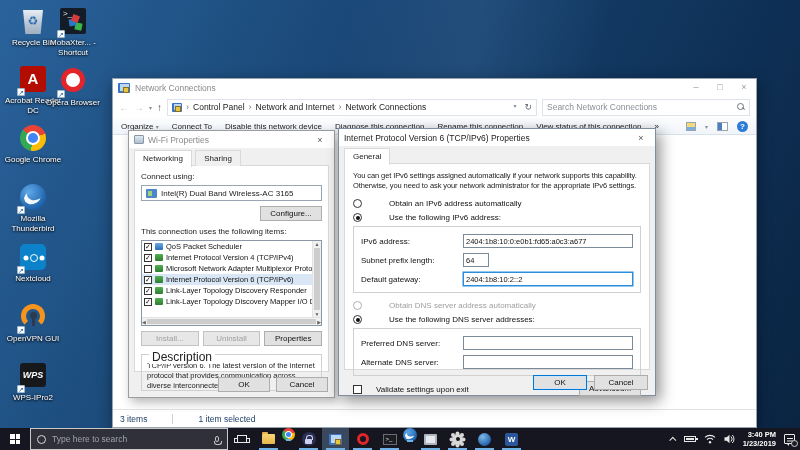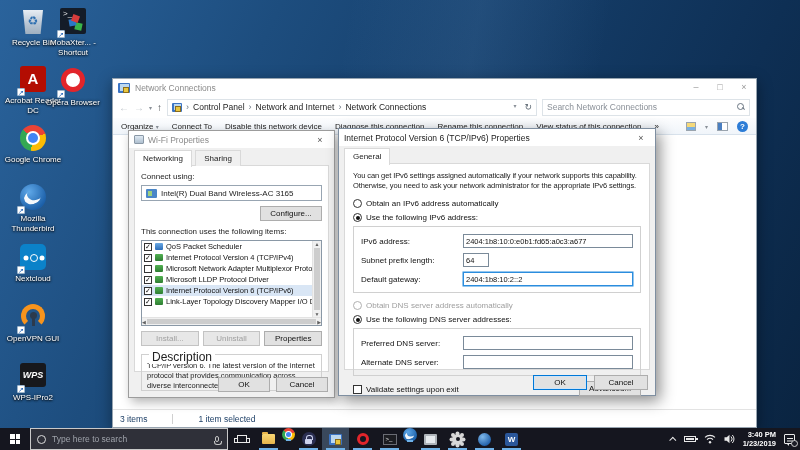--- a/index.html
+++ b/index.html
@@ -117,30 +117,30 @@
 .descbox { margin-top:8px; padding:6px 5px 3px; height:37px; }
 .descbox p { font-size:7.5px; line-height:1.3; color:#222; }
 .w-okrow { position:absolute; right:6px; bottom:5px; display:flex; gap:6px; }
 .w-okrow .btn { width:52px; }
 
 
 .ipv6 { position:absolute; left:338px; top:128px; width:318px; height:268px; background:#f0f0f0; border:1px solid #7e8ea0; box-shadow:4px 5px 14px rgba(0,0,0,.45); z-index:4; font-size:8px; }
 .ipv6 .dlg-title .t { color:#1a1a1a; font-size:8.5px; }
 .ipv6 .tabpage { top:34px; bottom:25px; padding:7px 8px; }
 .intro { font-size:7.5px; color:#222; line-height:1.35; letter-spacing:-0.1px; }
-.radiorow { display:flex; align-items:center; margin-top:8px; color:#111; }
+.radiorow { display:flex; align-items:center; margin-top:8px; color:#111;gap:23px; }
 .radiorow.gray { color:#9e9e9e; }
 .fieldgrp { margin-top:4px; padding:7px 7px 5px; }
 .frow { display:flex; align-items:center; margin-bottom:5px; color:#111; }
 .frow .flbl { width:102px; flex:none; }
 .frow .field { flex:1; }
 .frow .field.short { flex:none; width:26px; }
 .v-okrow { position:absolute; right:7px; bottom:5px; display:flex; gap:7px; }
 .v-okrow .btn { width:54px; }
-.validrow { position:relative; margin-top:9px; display:flex; align-items:center; color:#111; }
+.validrow { position:relative; margin-top:9px; display:flex; align-items:center; color:#111;gap:10px; }
 .adv { position:absolute; right:0; top:-4px; width:62px; }
 
 
 .taskbar { position:absolute; left:0; right:0; bottom:0; height:22px; background:#15161f; display:flex; align-items:stretch; z-index:10; }
 .start { width:30px; display:flex; align-items:center; justify-content:center; }
 .winlogo { width:10px; height:10px; display:grid; grid-template-columns:1fr 1fr; gap:1px; }
 .winlogo i { background:#fff; }
 .tsearch { width:198px; background:#2f3039; border:1px solid #c9c9c9; display:flex; align-items:center; gap:6px; padding:0 6px; }
 .cortana { width:9px; height:9px; border:1.5px solid #dcdcdc; border-radius:50%; flex:none; }
 .tsearch input { flex:1; background:transparent; border:none; outline:none; color:#c4c4c4; font-size:8.5px; }
@@ -340,29 +340,29 @@
         <div class="prow">
             <span class="chk on"></span>
             <span class="picon"></span>
             <span>Internet Protocol Version 4 (TCP/IPv4)</span>
           </div>
         <div class="prow">
             <span class="chk"></span>
             <span class="picon"></span>
             <span>Microsoft Network Adapter Multiplexor Protocol</span>
           </div>
-        <div class="prow">
-            <span class="chk on"></span>
-            <span class="picon"></span>
-            <span>Microsoft LLDP Protocol Driver</span>
-          </div>
         <div class="prow sel">
             <span class="chk on"></span>
             <span class="picon"></span>
             <span>Internet Protocol Version 6 (TCP/IPv6)</span>
+          </div>
+        <div class="prow">
+            <span class="chk on"></span>
+            <span class="picon"></span>
+            <span>Link-Layer Topology Discovery Responder</span>
           </div>
         <div class="prow">
             <span class="chk on"></span>
             <span class="picon"></span>
             <span>Link-Layer Topology Discovery Mapper I/O Driver</span>
           </div>
       </div>
       <div class="vscroll">
           <span>▲</span>
           <span class="thumb"></span>

